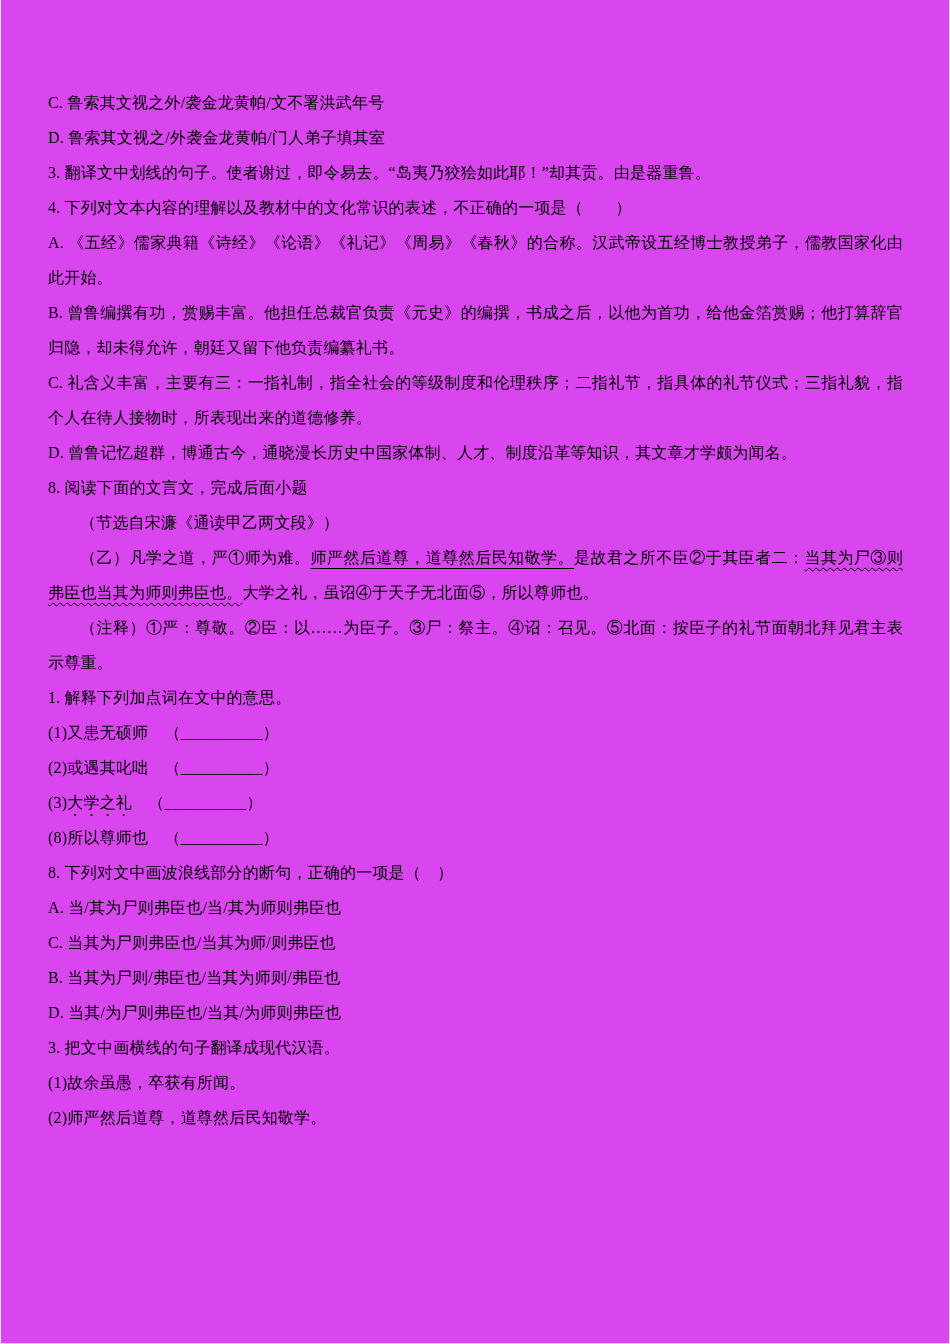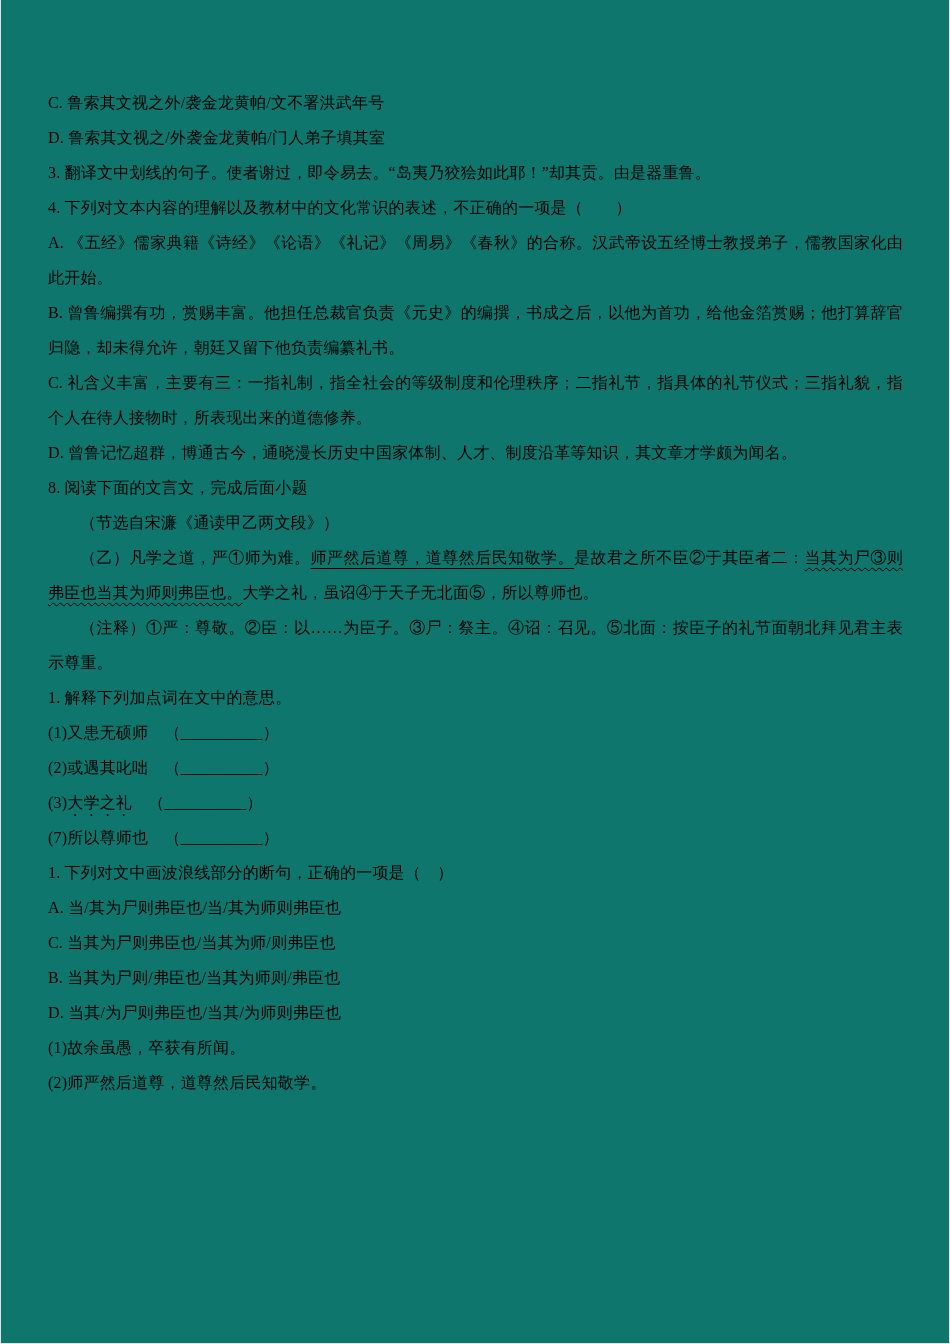--- a/index.html
+++ b/index.html
@@ -6,21 +6,21 @@
   html, body {
     margin: 0;
     padding: 0;
     background: #ffffff;
   }
   .page {
     position: relative;
     width: 950px;
     height: 1344px;
     box-sizing: border-box;
-    background: #0f766e;
+    background: #d946ef;
     border-left: 1px solid #e3e3e3;
     border-right: 1px solid #e3e3e3;
     border-bottom: 1px solid #e3e3e3;
     padding: 85px 46px 20px 47px;
     overflow: hidden;
     font-family: "Liberation Serif", "DejaVu Serif", serif;
     font-size: 16px;
     color: #000000;
   }
   p.line {
@@ -65,22 +65,23 @@
       <p class="line"><span class="seg">C. 礼含义丰富，主要有三：一指礼制，指全社会的等级制度和伦理秩序；二指礼节，指具体的礼节仪式；三指礼貌，指个人在待人接物时，所表现出来的道德修养。</span></p>
       <p class="line"><span class="seg">D. 曾鲁记忆超群，博通古今，通晓漫长历史中国家体制、人才、制度沿革等知识，其文章才学颇为闻名。</span></p>
       <p class="line"><span class="seg">8. 阅读下面的文言文，完成后面小题</span></p>
       <p class="line indent"><span class="seg">（节选自宋濂《通读甲乙两文段》）</span></p>
       <p class="line indent"><span class="seg">（乙）凡学之道，严①师为难。</span><span class="seg u">师严然后道尊，道尊然后民知敬学。</span><span class="seg">是故君之所不臣②于其臣者二：</span><span class="seg w">当其为尸③则弗臣也当其为师则弗臣也。</span><span class="seg">大学之礼，虽诏④于天子无北面⑤，所以尊师也。</span></p>
       <p class="line indent"><span class="seg">（注释）①严：尊敬。②臣：以……为臣子。③尸：祭主。④诏：召见。⑤北面：按臣子的礼节面朝北拜见君主表示尊重。</span></p>
       <p class="line"><span class="seg">1. 解释下列加点词在文中的意思。</span></p>
       <p class="line"><span class="seg">(1)又患无硕师</span><span class="seg">　（__________）</span></p>
       <p class="line"><span class="seg">(2)或遇其叱咄</span><span class="seg">　（__________）</span></p>
       <p class="line"><span class="seg">(3)</span><span class="seg d">大学之礼</span><span class="seg">　（__________）</span></p>
-      <p class="line"><span class="seg">(7)所以尊师也</span><span class="seg">　（__________）</span></p>
-      <p class="line"><span class="seg">1. 下列对文中画波浪线部分的断句，正确的一项是（　）</span></p>
+      <p class="line"><span class="seg">(8)所以尊师也</span><span class="seg">　（__________）</span></p>
+      <p class="line"><span class="seg">8. 下列对文中画波浪线部分的断句，正确的一项是（　）</span></p>
       <p class="line"><span class="seg">A. 当/其为尸则弗臣也/当/其为师则弗臣也</span></p>
       <p class="line"><span class="seg">C. 当其为尸则弗臣也/当其为师/则弗臣也</span></p>
       <p class="line"><span class="seg">B. 当其为尸则/弗臣也/当其为师则/弗臣也</span></p>
       <p class="line"><span class="seg">D. 当其/为尸则弗臣也/当其/为师则弗臣也</span></p>
+      <p class="line"><span class="seg">3. 把文中画横线的句子翻译成现代汉语。</span></p>
       <p class="line"><span class="seg">(1)故余虽愚，卒获有所闻。</span></p>
       <p class="line"><span class="seg">(2)师严然后道尊，道尊然后民知敬学。</span></p>
     </div>
 </div>
 
 </body></html>

